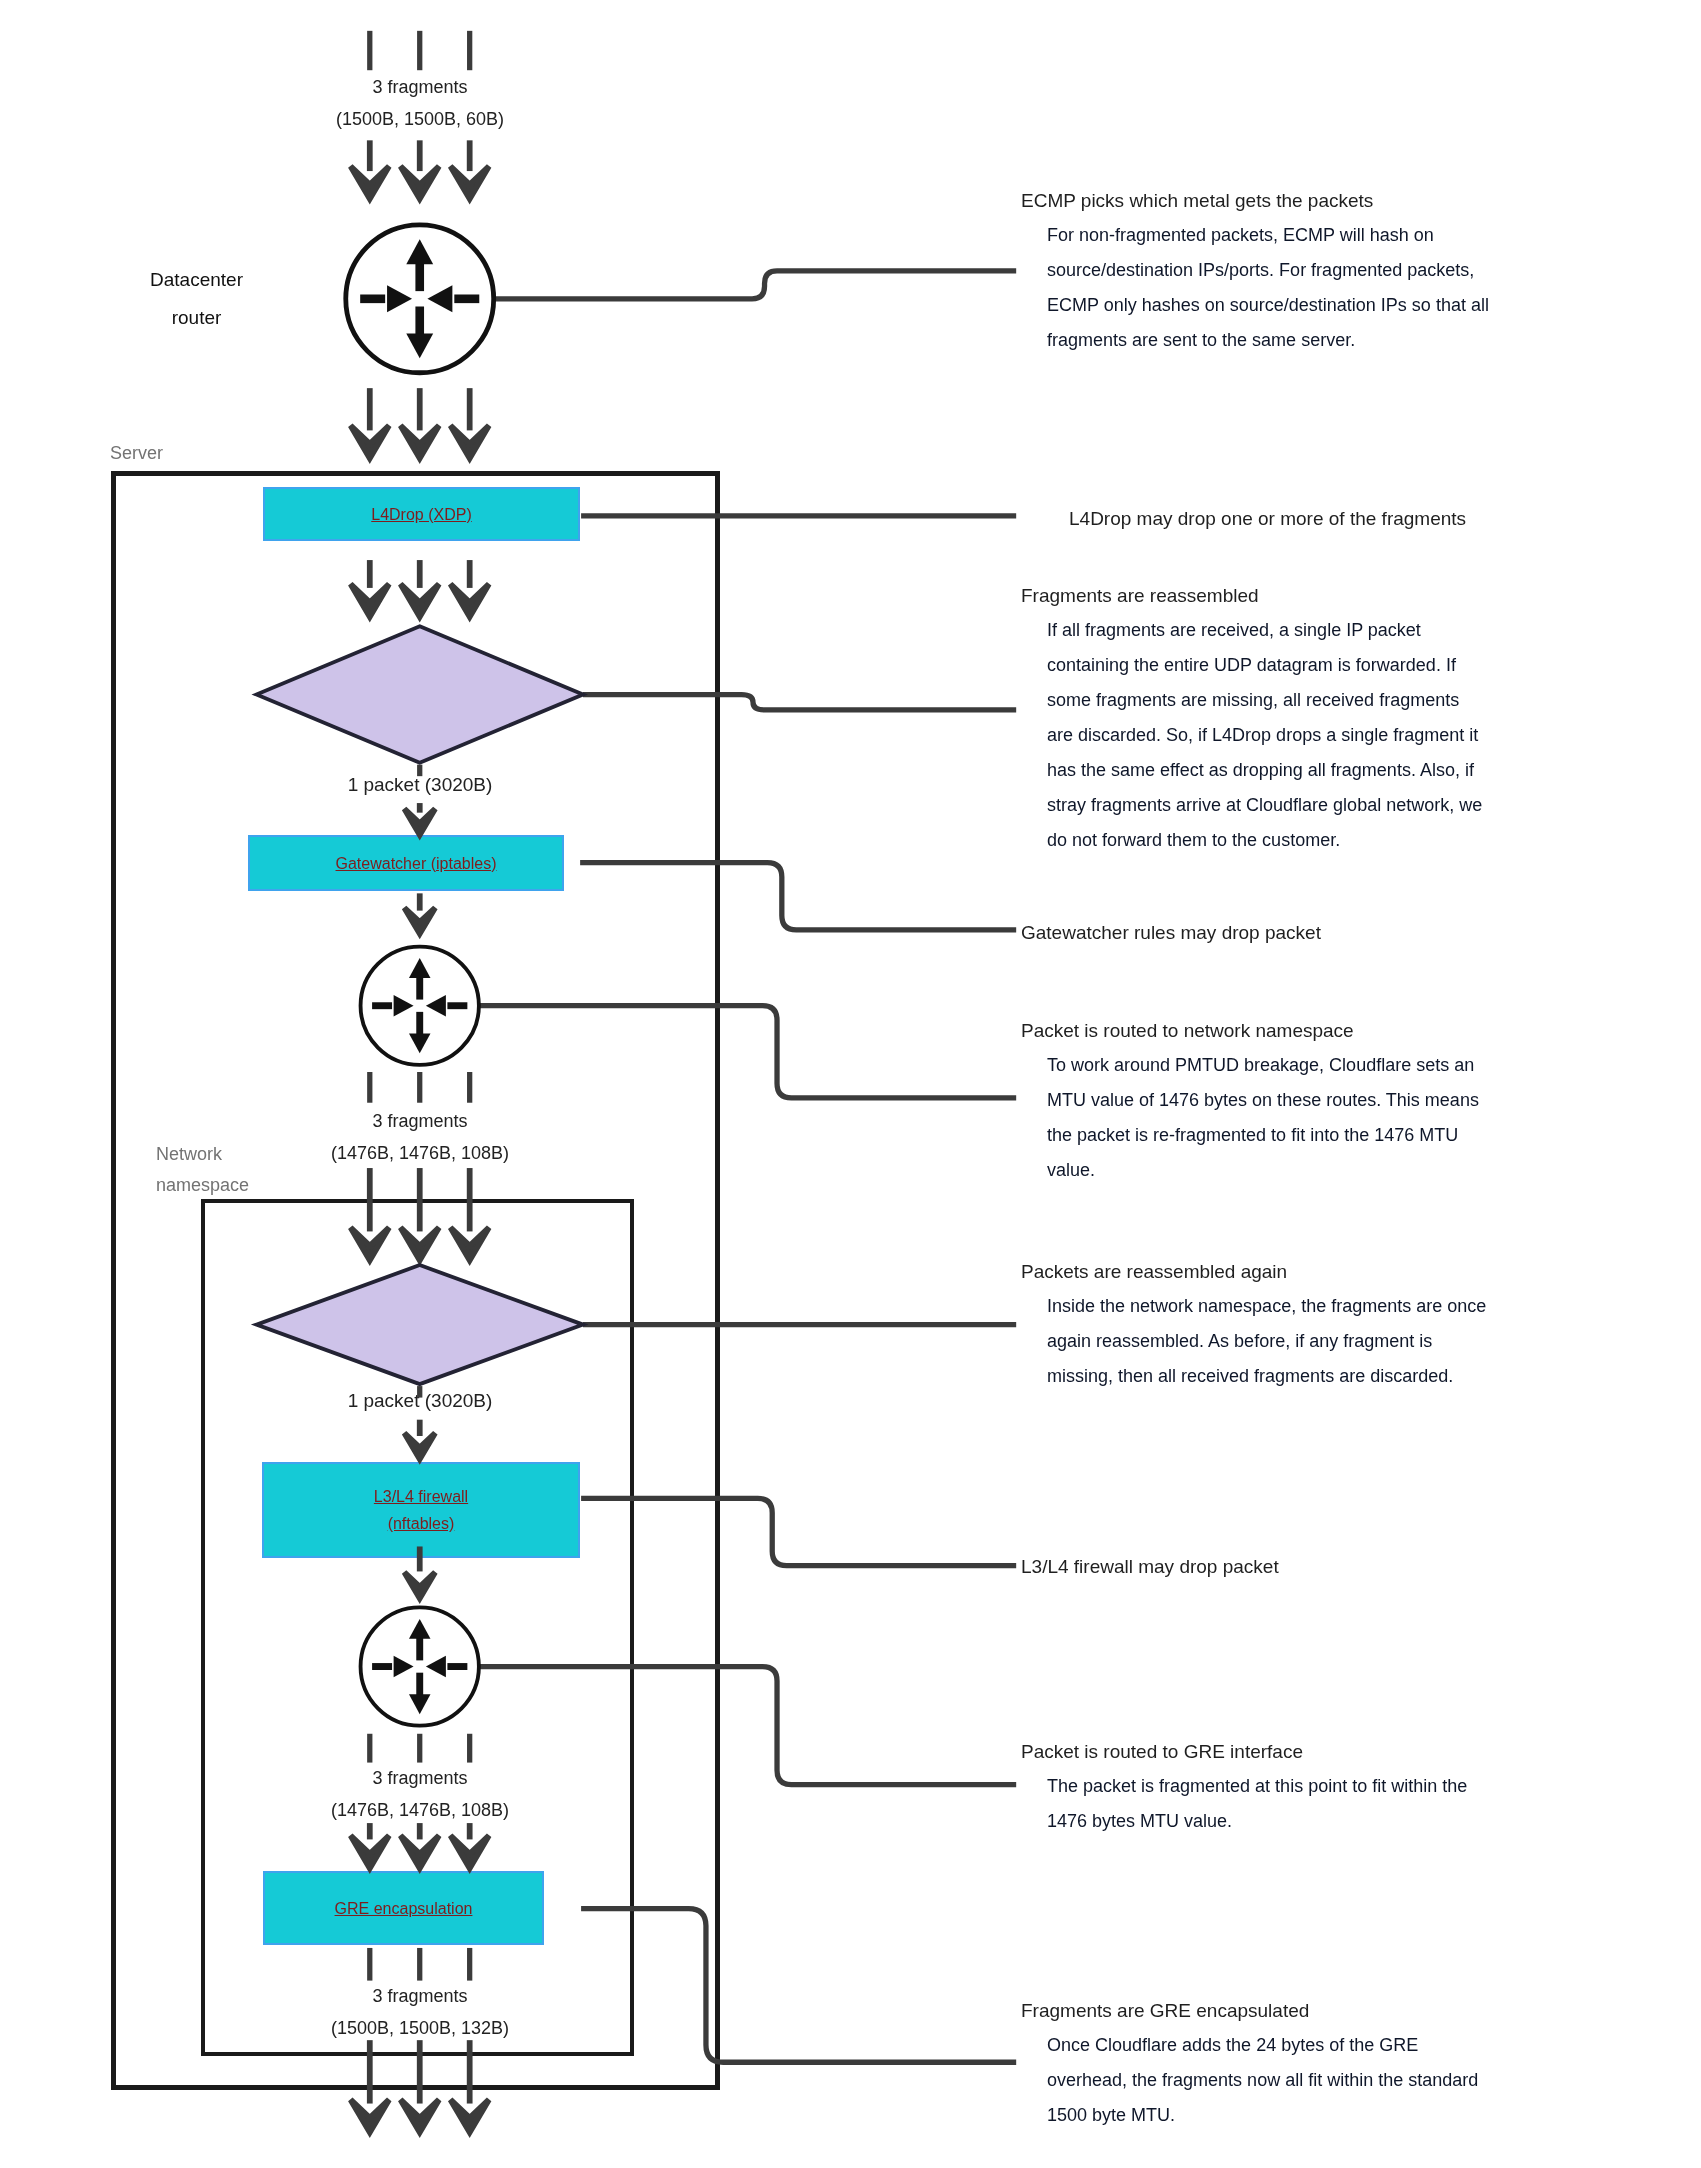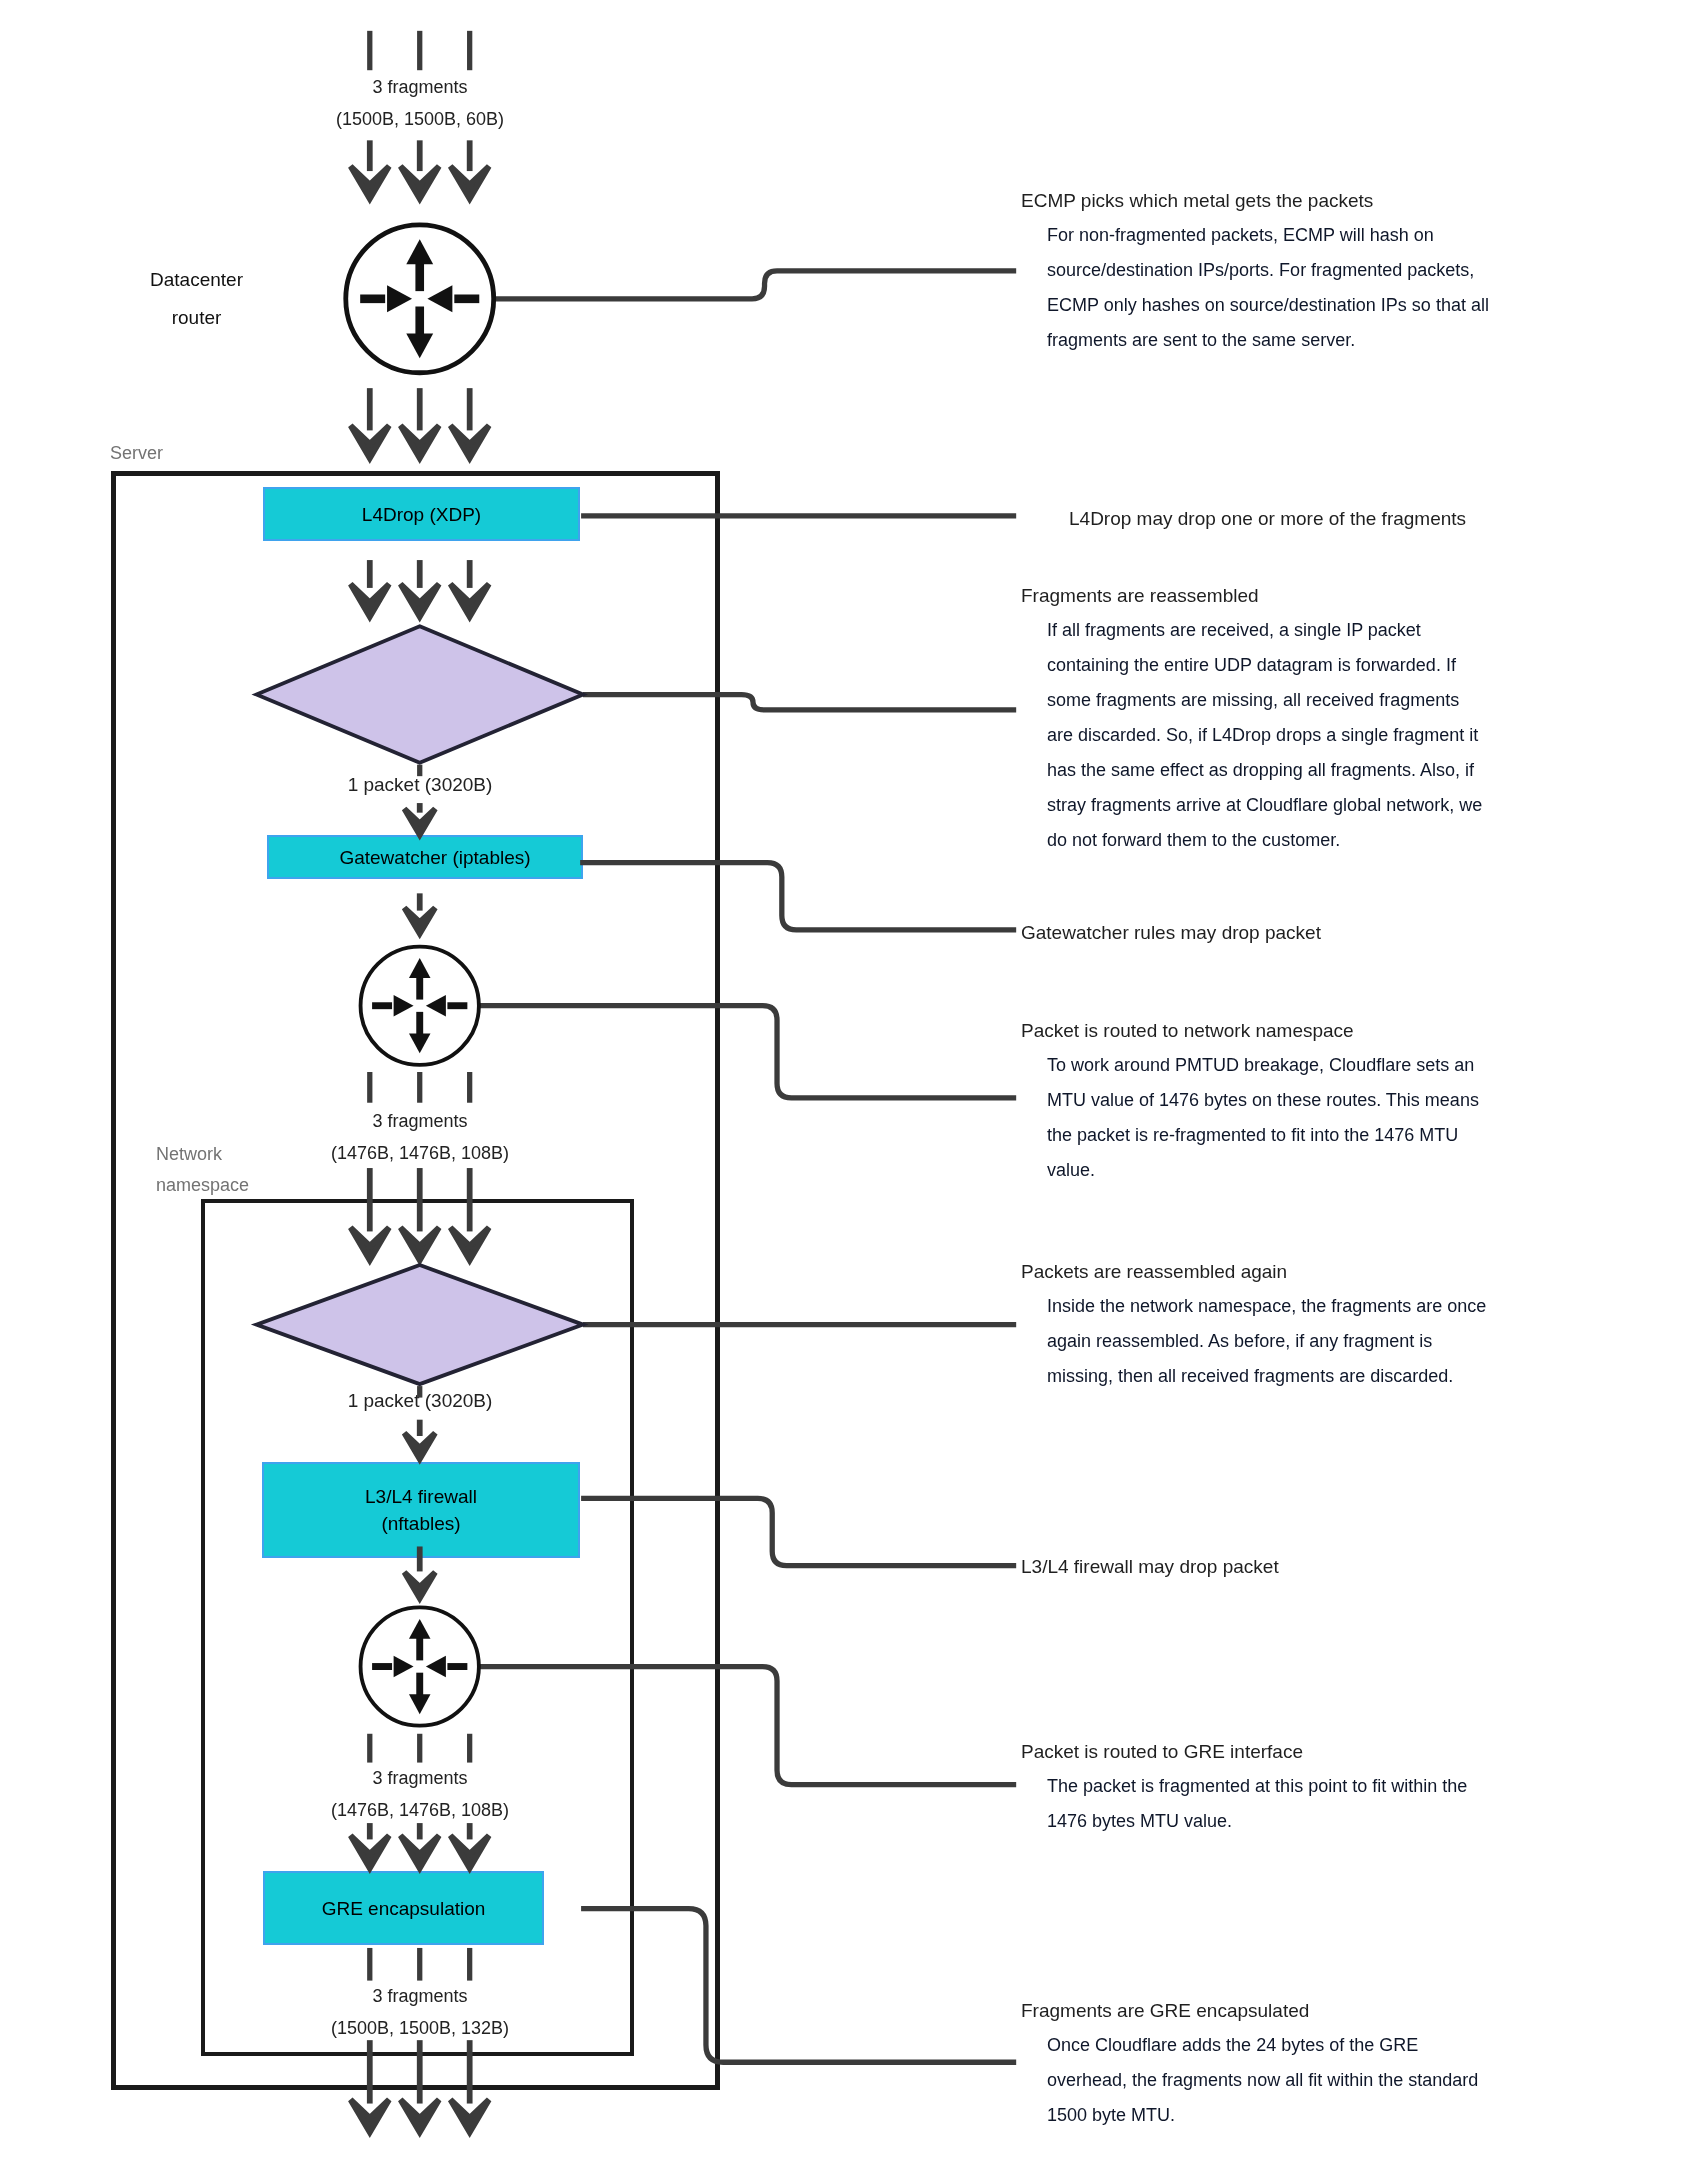--- a/index.html
+++ b/index.html
@@ -5,22 +5,22 @@
   html,body{margin:0;padding:0;background:#ffffff;}
   #canvas{position:relative;width:1701px;height:2168px;background:#fff;overflow:hidden;
           font-family:"Liberation Sans","DejaVu Sans",sans-serif;color:#1c1c1c;}
   .pre{white-space:pre-line;}
   
   .frame{position:absolute;box-sizing:border-box;background:transparent;}
   #server-box{left:111px;top:471px;width:609px;height:1619px;border:5.8px solid #1a1a1a;}
   #nn-box{left:201px;top:1199px;width:433px;height:857px;border:4.8px solid #1a1a1a;}
   
   .node{position:absolute;box-sizing:border-box;background:#15cad6;border:2.9px solid #3fa3ee;
-        display:flex;align-items:center;justify-content:center;font-size:19px;color:#000000;
-        text-align:center;line-height:27px;z-index:2;}
+        display:flex;align-items:center;justify-content:center;font-size:16px;color:#7f1d1d;
+        text-align:center;line-height:27px;z-index:2;text-decoration:underline;}
   
   .caption{position:absolute;left:228px;width:384px;text-align:center;font-size:18px;
            line-height:32px;color:#222;z-index:2;}
   .packet{position:absolute;left:228px;width:384px;text-align:center;font-size:19px;color:#222;z-index:2;}
   .sidelabel{position:absolute;font-size:18px;color:#737373;z-index:2;}
   .dclabel{position:absolute;left:91px;top:261px;width:211px;text-align:center;font-size:19px;
            line-height:38px;color:#111;z-index:2;}
   .diamond-label{position:absolute;left:228px;width:384px;text-align:center;font-size:18px;color:#20203a;z-index:2;}
   
   .ann{position:absolute;left:1021px;width:672px;z-index:2;}
@@ -49,21 +49,21 @@
 (1476B, 1476B, 108B)</div>
   <div class="packet" style="top:1390px;">1 packet (3020B)</div>
   <div class="caption pre" style="top:1762px;">3 fragments
 (1476B, 1476B, 108B)</div>
   <div class="caption pre" style="top:1980px;">3 fragments
 (1500B, 1500B, 132B)</div>
 
   <div class="node" style="left:263px;top:487px;width:317px;height:54px;">
     <span>L4Drop (XDP)</span>
   </div>
-  <div class="node" style="left:267px;top:835px;width:316px;height:44px;padding-left:20px;">
+  <div class="node" style="left:248px;top:835px;width:316px;height:56px;padding-left:20px;">
     <span>Gatewatcher (iptables)</span>
   </div>
   <div class="node pre" style="left:262px;top:1462px;width:318px;height:96px;">
     <span class="pre">L3/L4 firewall
 (nftables)</span>
   </div>
   <div class="node" style="left:263px;top:1871px;width:281px;height:74px;">
     <span>GRE encapsulation</span>
   </div>
 

